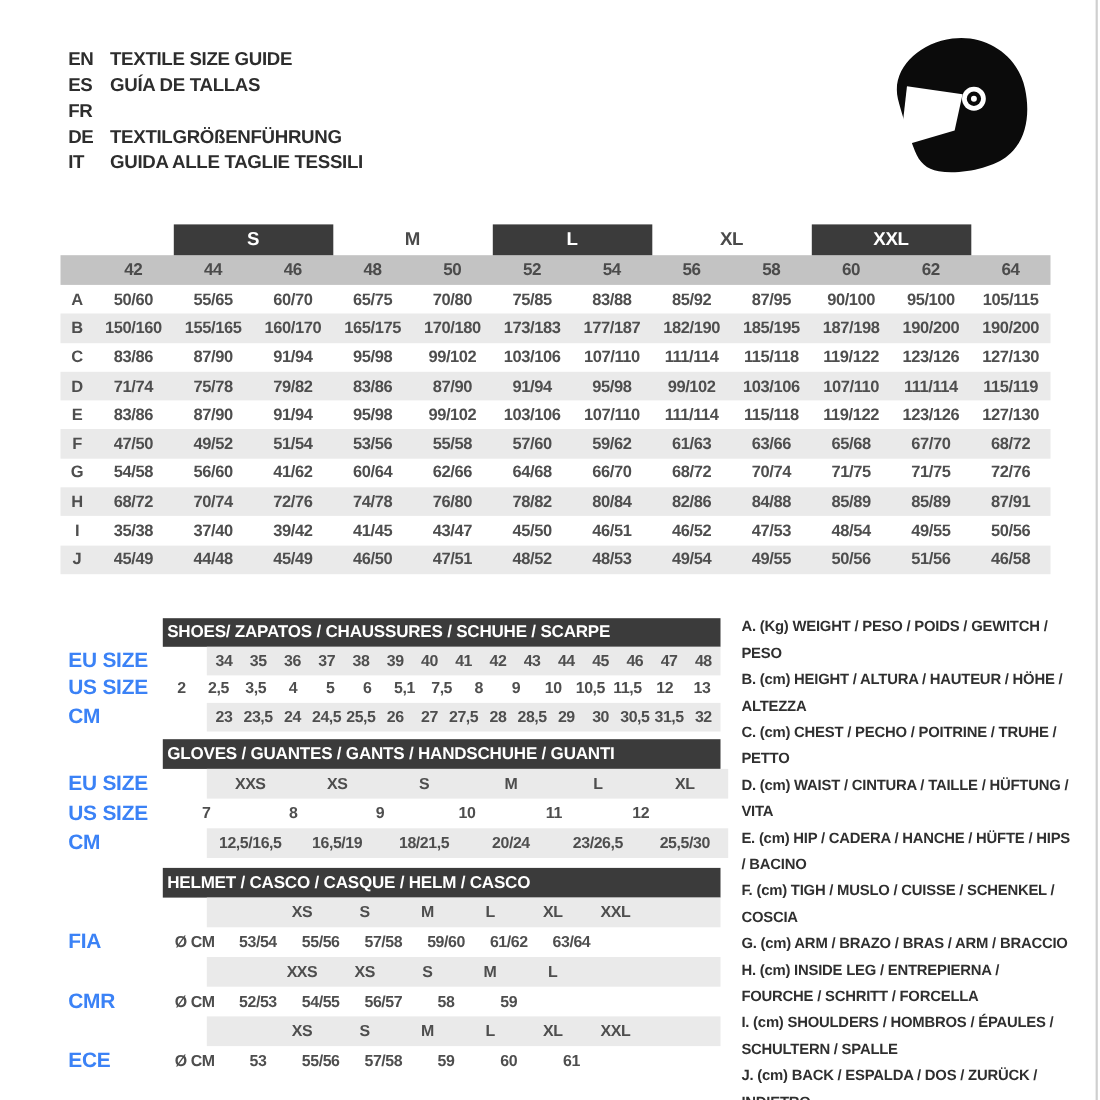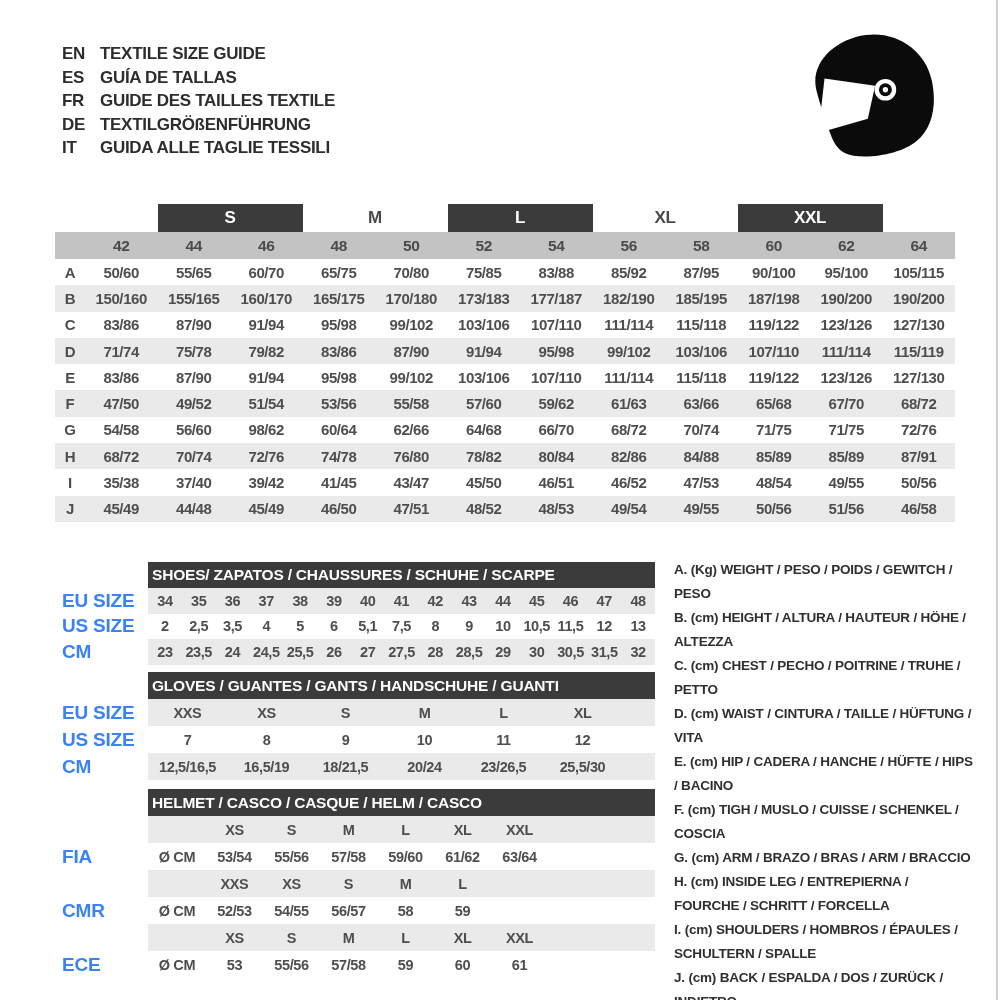--- a/index.html
+++ b/index.html
@@ -33,21 +33,21 @@
 
   
   .section { position:absolute; left:62px; }
   .title-bar { margin-left:86px; height:26px; background:#3b3b3b; color:#fff;
                font-weight:bold; font-size:15.5px; display:flex; align-items:center;
                padding-left:4px; letter-spacing:-0.2px; white-space:nowrap; }
   .srow { display:grid; grid-template-columns:86px 1fr; }
   .slabel { display:flex; align-items:center; font-weight:bold; font-size:19px;
             color:#3b82f6; letter-spacing:-0.2px; }
   .sdata { display:grid; }
-  .sdata.stripe { background:#eaeaea; }
+  .sdata.stripe { background:#eaeaea;margin-left:40px; }
   .scell { display:flex; align-items:center; justify-content:center; font-size:14.5px;
            font-weight:bold; color:#4e4e4e; letter-spacing:-0.4px; white-space:nowrap; }
 
   .shoes { top:562px; width:593px; }
   .shoes .srow { height:25.5px; }
   .shoes .sdata { grid-template-columns:repeat(15, 1fr); }
 
   .gloves { top:672px; width:593px; }
   .gloves .title-bar { height:27px; }
   .gloves .srow { height:27px; }
@@ -72,21 +72,20 @@
       <div class="lang-row">
         <span class="lang-code">EN</span>
         <span class="lang-text">TEXTILE SIZE GUIDE</span>
       </div>
       <div class="lang-row">
         <span class="lang-code">ES</span>
         <span class="lang-text">GUÍA DE TALLAS</span>
       </div>
       <div class="lang-row">
         <span class="lang-code">FR</span>
-        <span class="lang-text">GUIDE DES TAILLES TEXTILE</span>
       </div>
       <div class="lang-row">
         <span class="lang-code">DE</span>
         <span class="lang-text">TEXTILGRÖßENFÜHRUNG</span>
       </div>
       <div class="lang-row">
         <span class="lang-code">IT</span>
         <span class="lang-text">GUIDA ALLE TAGLIE TESSILI</span>
       </div>
     </div>
@@ -211,21 +210,21 @@
         <div class="cell">61/63</div>
         <div class="cell">63/66</div>
         <div class="cell">65/68</div>
         <div class="cell">67/70</div>
         <div class="cell">68/72</div>
       </div>
       <div class="trow data-row">
         <div class="cell letter">G</div>
         <div class="cell">54/58</div>
         <div class="cell">56/60</div>
-        <div class="cell">98/62</div>
+        <div class="cell">41/62</div>
         <div class="cell">60/64</div>
         <div class="cell">62/66</div>
         <div class="cell">64/68</div>
         <div class="cell">66/70</div>
         <div class="cell">68/72</div>
         <div class="cell">70/74</div>
         <div class="cell">71/75</div>
         <div class="cell">71/75</div>
         <div class="cell">72/76</div>
       </div>

